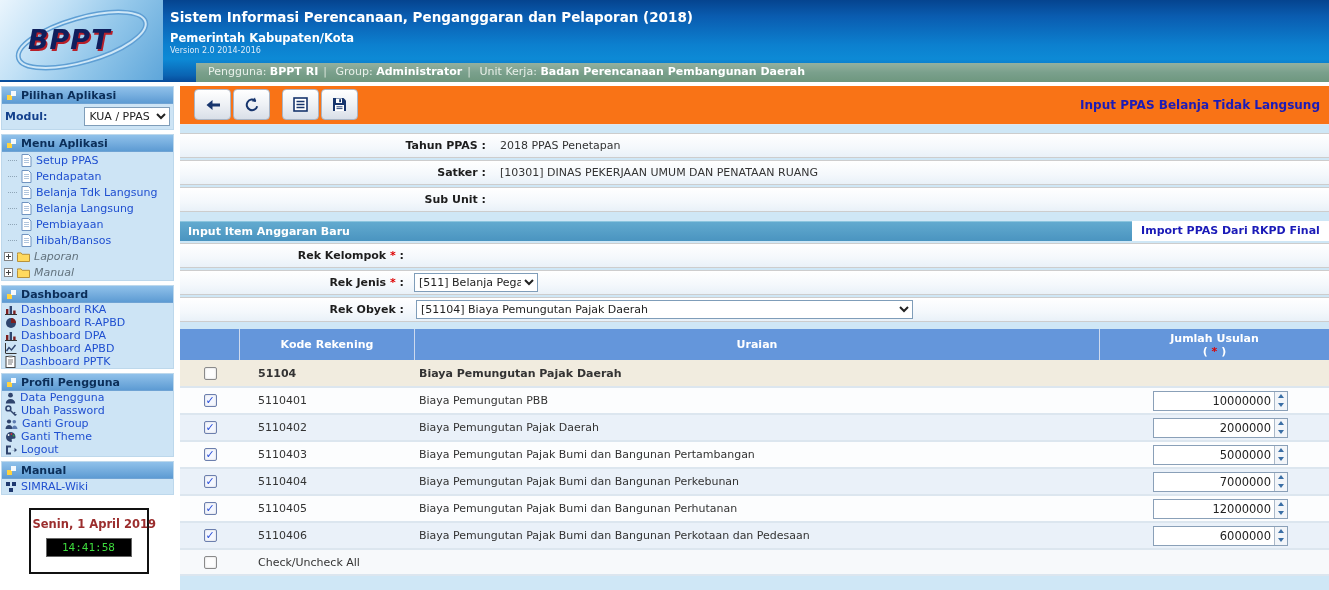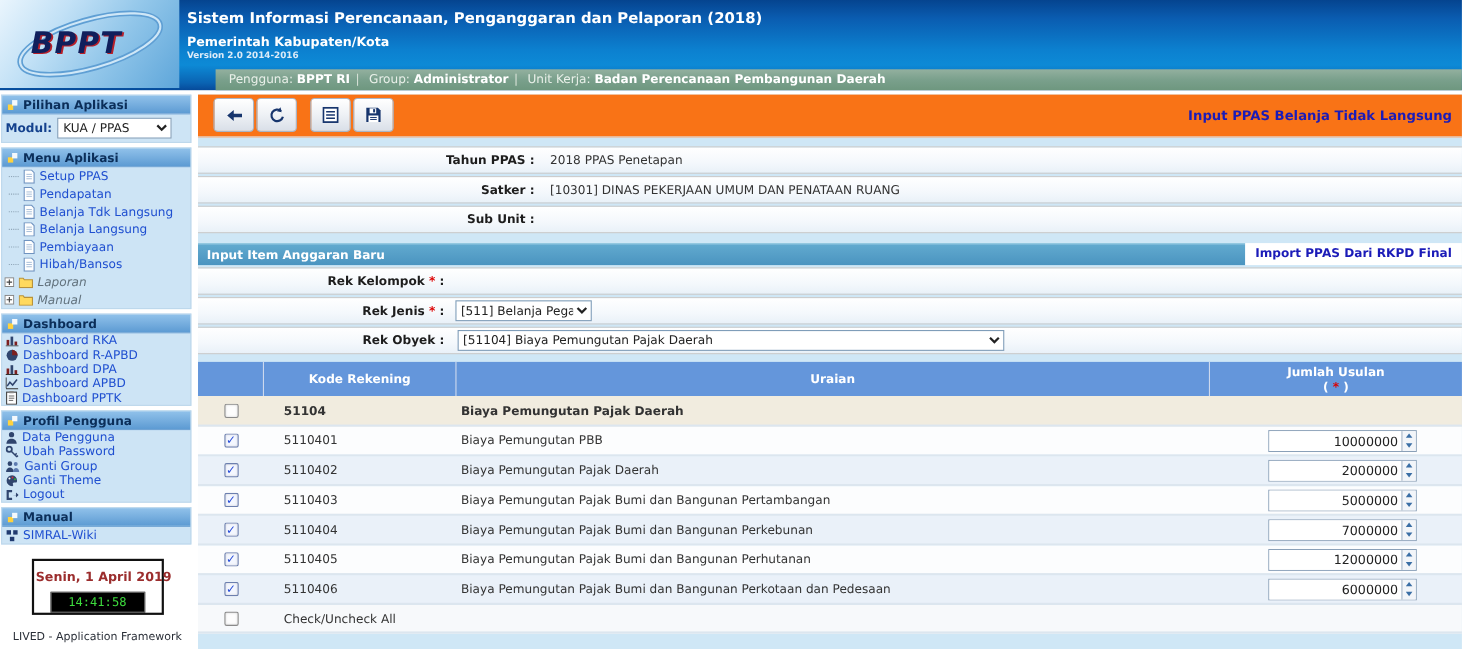--- a/index.html
+++ b/index.html
@@ -12,49 +12,49 @@
   
   .header { position:absolute; top:0; left:0; width:1329px; height:82px;
     background: linear-gradient(180deg,#05448f 0%, #0a5cb0 20%, #0c80cf 55%, #0d8ad6 72%, #0a63b2 92%, #064a9a 100%); }
   .logo-panel { position:absolute; left:0; top:0; width:163px; height:80px; overflow:hidden;
     background: linear-gradient(125deg,#eaf5fd 0%, #c2e1f6 30%, #93c7ea 60%, #5ea6da 100%); }
   .logo-text { position:absolute; left:28px; top:24px; font-style:italic; font-weight:bold;
     font-size:27px; letter-spacing:1px; color:#101f5c; text-shadow:1.5px 1.5px 0 #b8202a; }
   .logo-ellipse { position:absolute; left:2px; top:2px; }
   .hd-title { position:absolute; left:170px; top:9px; color:#fff; font-weight:bold; font-size:13.5px; }
   .hd-subtitle { position:absolute; left:170px; top:31px; color:#fff; font-weight:bold; font-size:11.5px; }
-  .hd-version { position:absolute; left:170px; top:46px; color:#dcebf8; font-size:8px;font-weight:bold; }
+  .hd-version { position:absolute; left:170px; top:46px; color:#dcebf8; font-size:8px; }
   .user-bar { position:absolute; left:196px; right:0; bottom:0; height:19px;
     background: linear-gradient(180deg,#93b09f 0%, #7aa08c 50%, #6e977f 100%);
     color:#e9f0e9; line-height:18px; padding-left:12px; white-space:nowrap; }
   .user-bar b { color:#fff; }
   .user-bar .sep { color:#d7e2d7; padding:0 5px; }
 
   
   .sidebar { position:absolute; left:0; top:86px; width:177px; height:504px; background:#fff; }
   .side-section { width:173px; margin:0 0 4px 1px; background:#cde4f5; border:1px solid #bdd8ec; }
   .side-hdr { height:17px; background:linear-gradient(180deg,#90c1ea 0%,#5d9bd3 100%);
     border-bottom:1px solid #6fa3d4; color:#0b2e59; font-weight:bold; font-size:11px;
     display:flex; align-items:center; gap:5px; padding-left:5px; }
   .modul-row { display:flex; align-items:center; gap:5px; padding:4px 3px; height:25px; }
   .modul-row .lbl { color:#0b2e59; font-weight:bold; color:#14418d; }
   select { font-family:"DejaVu Sans", sans-serif; font-size:11px; height:19px;
-    border:1px solid #7f9db9; background:#fff; color:#222; }
+    border:1px solid #7f9db9; background:#fff; color:#222;margin-left:32px; }
   .modul-select { width:104px; }
   .tree-item, .icon-item { display:flex; align-items:center; gap:4px; cursor:pointer; }
   .tree-item { height:16px; padding-left:6px; }
   .tree-twig { width:9px; height:1px; border-top:1px dotted #8fa6b8; }
   .icon-item { height:13px; padding-left:3px; }
   .blue-link { color:#1f4fd0; }
   .gray-link { color:#62727d;font-style:italic; }
   .ico { display:inline-flex; align-items:center; justify-content:center; flex:none; }
   .manual-item { height:15px; }
 
   .clock-box { width:120px; margin:13px auto 14px auto; border:2px solid #111; background:#fff;
-    padding:7px 2px 0 2px; text-align:center; }
+    padding:7px 2px 15px 2px; text-align:center; }
   .clock-date { color:#9b2d2d; font-weight:bold; font-size:11.5px; white-space:nowrap; }
   .clock-lcd { margin:7px auto 0 auto; width:86px; background:#000; color:#3ddb3d;
     font-family:"DejaVu Sans Mono", monospace; font-size:11px; padding:2px 0; border:1px solid #666; }
   .side-footer { margin-top:14px; text-align:center; color:#2a2f38; font-size:10px; line-height:14px; }
 
   
   .main { position:absolute; left:180px; top:86px; width:1149px; height:504px; background:#cfe7f6; }
   .toolbar { height:39px; background:#f97316; position:relative; border-bottom:1px solid #dfe6ec; }
   .btn-row { position:absolute; left:14px; top:3px; display:flex; }
   .btn-group { display:flex; gap:2px; margin-right:12px; }

